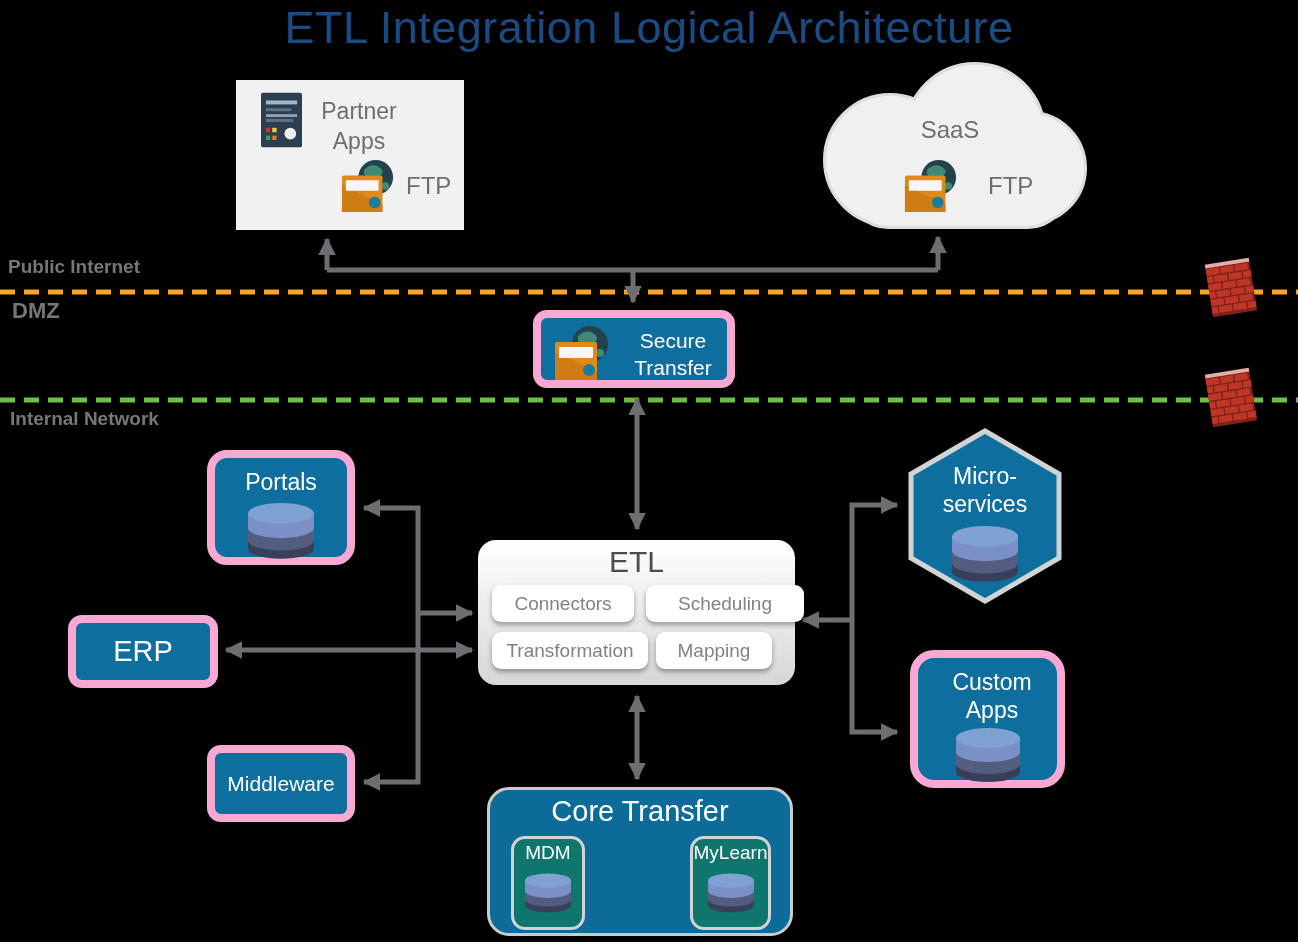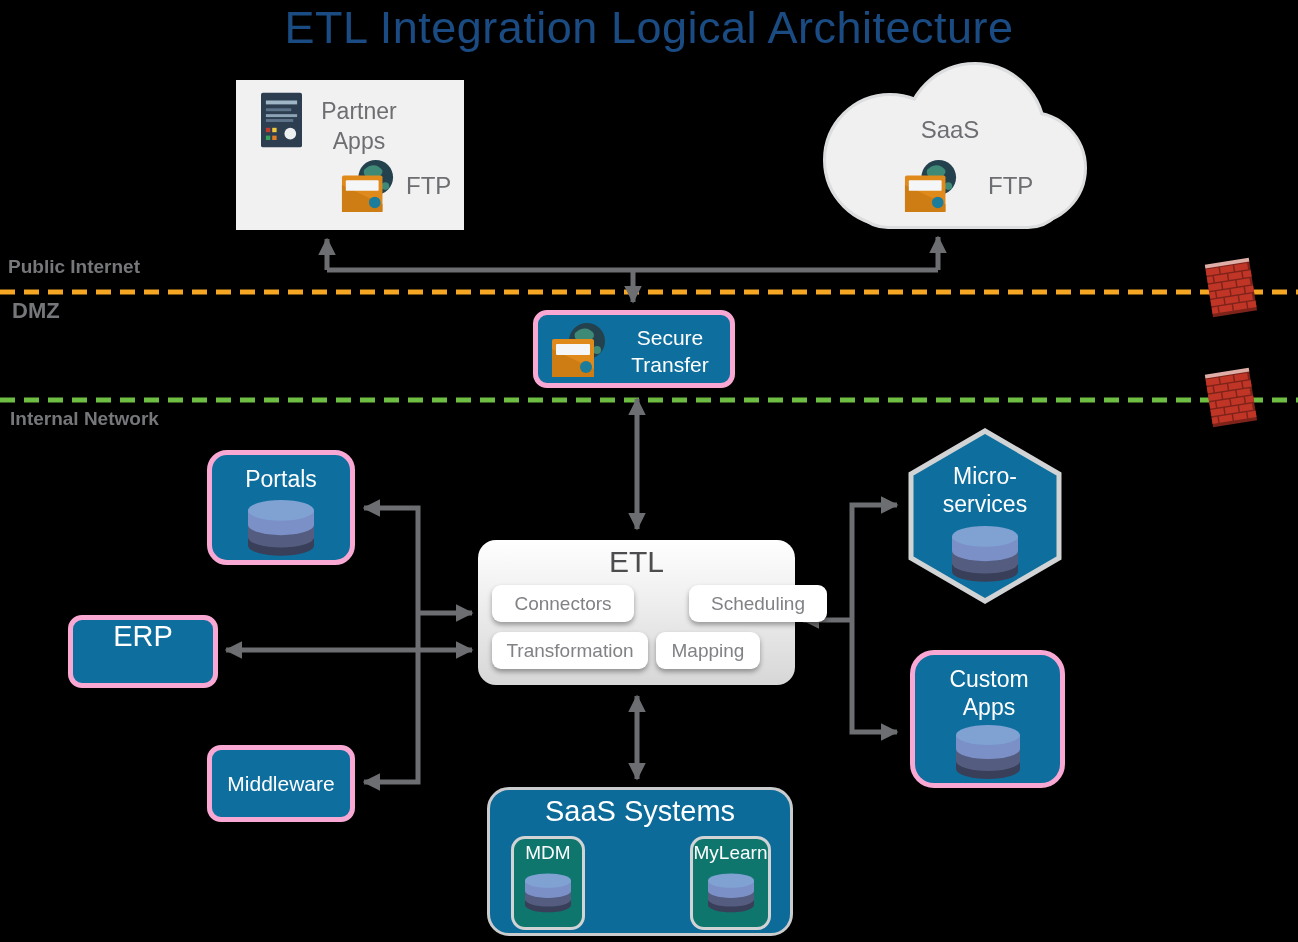--- a/index.html
+++ b/index.html
@@ -7,21 +7,21 @@
          font-family:"Liberation Sans",sans-serif;}
   .abs{position:absolute;}
 
   .title{left:0;right:0;top:2px;text-align:center;font-size:45px;font-weight:400;
          letter-spacing:.5px;color:#1A4B82;z-index:2;}
 
   .zone-label{font-weight:bold;font-size:19px;color:#76777A;z-index:2;}
 
   .overlay{left:0;top:0;width:1298px;height:942px;z-index:1;pointer-events:none;}
 
-  .bluebox{box-sizing:border-box;background:#0E6F9E;border:5px solid #f9a8d4;
+  .bluebox{box-sizing:border-box;background:#0E6F9E;border:8px solid #f9a8d4;
            border-radius:18px;box-shadow:3px 4px 9px rgba(0,0,0,.55);z-index:2;color:#fff;}
   .whitebox{box-sizing:border-box;background:#F1F1F2;z-index:2;
             box-shadow:3px 4px 9px rgba(0,0,0,.5);}
   .node-label{color:#fff;text-align:center;}
   .gray-txt{color:#6D6E71;}
 
   .cyl{display:block;}
   .center-x{left:50%;transform:translateX(-50%);}
 
   .etlbox{box-sizing:border-box;background:linear-gradient(180deg,#ffffff 0%,#f1f1f1 35%,#d7d7d8 100%);
@@ -211,34 +211,34 @@
   <div class="abs bluebox" style="left:207px;top:450px;width:148px;height:115px;border-radius:20px;">
     <div class="abs node-label" style="left:0;right:0;top:11px;font-size:23px;text-align:center;">Portals</div>
     <svg class="cyl abs center-x" style="top:43px;" width="66" viewBox="0 0 64 58">
       <path d="M0,38 v8 a32,10 0 0 0 64,0 v-8" fill="#393F58"></path>
       <path d="M0,26 v12 a32,10 0 0 0 64,0 v-12" fill="#545D80"></path>
       <path d="M0,12 v14 a32,10 0 0 0 64,0 v-14" fill="#7C90C8"></path>
       <ellipse cx="32" cy="12" rx="32" ry="10" fill="#7FA2D3"></ellipse>
     </svg>
   </div>
 
-  <div class="abs bluebox" style="left:68px;top:615px;width:150px;height:73px;border-radius:14px;display:flex;align-items:flex-start;justify-content:center;">
+  <div class="abs bluebox" style="left:68px;top:615px;width:150px;height:73px;border-radius:14px;display:flex;align-items:center;justify-content:center;">
     <div class="node-label" style="font-size:29px;">ERP</div>
   </div>
 
   <div class="abs bluebox" style="left:207px;top:745px;width:148px;height:77px;border-radius:14px;display:flex;align-items:center;justify-content:center;">
     <div class="node-label" style="font-size:21px;">Middleware</div>
   </div>
 
   <div class="abs etlbox" style="left:478px;top:540px;width:317px;height:145px;">
     <div class="abs" style="left:0;right:0;top:5px;text-align:center;font-size:30px;color:#4D4D4F;">ETL</div>
     <div class="etl-comp" style="left:14px;top:45px;width:142px;height:37px;">Connectors</div>
-    <div class="etl-comp" style="left:168px;top:45px;width:138px;height:37px;margin-left:43px;">Scheduling</div>
+    <div class="etl-comp" style="left:168px;top:45px;width:158px;height:37px;">Scheduling</div>
     <div class="etl-comp" style="left:14px;top:92px;width:156px;height:37px;">Transformation</div>
-    <div class="etl-comp" style="left:178px;top:92px;width:104px;height:37px;">Mapping</div>
+    <div class="etl-comp" style="left:178px;top:92px;width:116px;height:37px;">Mapping</div>
   </div>
 
   <div class="abs hexwrap" style="left:908px;top:428px;width:154px;height:176px;">
     <svg width="154" height="176" viewBox="0 0 154 176">
       <polygon points="77,3 151,46 151,130 77,173 3,130 3,46" fill="#0E6F9E" stroke="#D1D3D4" stroke-width="5"></polygon>
     </svg>
     <div class="hex-label" style="top:34px;">Micro-services</div>
     <svg class="cyl abs center-x" style="top:96px;" width="66" viewBox="0 0 64 58">
       <path d="M0,38 v8 a32,10 0 0 0 64,0 v-8" fill="#393F58"></path>
       <path d="M0,26 v12 a32,10 0 0 0 64,0 v-12" fill="#545D80"></path>
@@ -251,21 +251,21 @@
     <div class="abs node-label" style="left:14px;width:120px;top:10px;font-size:23px;line-height:28px;">Custom Apps</div>
     <svg class="cyl abs center-x" style="top:68px;" width="64" viewBox="0 0 64 58">
       <path d="M0,38 v8 a32,10 0 0 0 64,0 v-8" fill="#393F58"></path>
       <path d="M0,26 v12 a32,10 0 0 0 64,0 v-12" fill="#545D80"></path>
       <path d="M0,12 v14 a32,10 0 0 0 64,0 v-14" fill="#7C90C8"></path>
       <ellipse cx="32" cy="12" rx="32" ry="10" fill="#7FA2D3"></ellipse>
     </svg>
   </div>
 
   <div class="abs corebox" style="left:487px;top:787px;width:306px;height:149px;">
-    <div class="abs node-label" style="left:0;right:0;top:5px;font-size:29px;">SaaS Systems</div>
+    <div class="abs node-label" style="left:0;right:0;top:5px;font-size:29px;">Core Transfer</div>
 
     <div class="core-sub" style="left:21px;top:46px;width:74px;height:94px;">
       <div class="abs node-label" style="left:0;right:0;top:3px;font-size:19px;">MDM</div>
       <svg class="cyl abs center-x" style="top:33px;" width="46" viewBox="0 0 64 58">
         <path d="M0,38 v8 a32,10 0 0 0 64,0 v-8" fill="#393F58"></path>
         <path d="M0,26 v12 a32,10 0 0 0 64,0 v-12" fill="#545D80"></path>
         <path d="M0,12 v14 a32,10 0 0 0 64,0 v-14" fill="#7C90C8"></path>
         <ellipse cx="32" cy="12" rx="32" ry="10" fill="#7FA2D3"></ellipse>
       </svg>
     </div>

